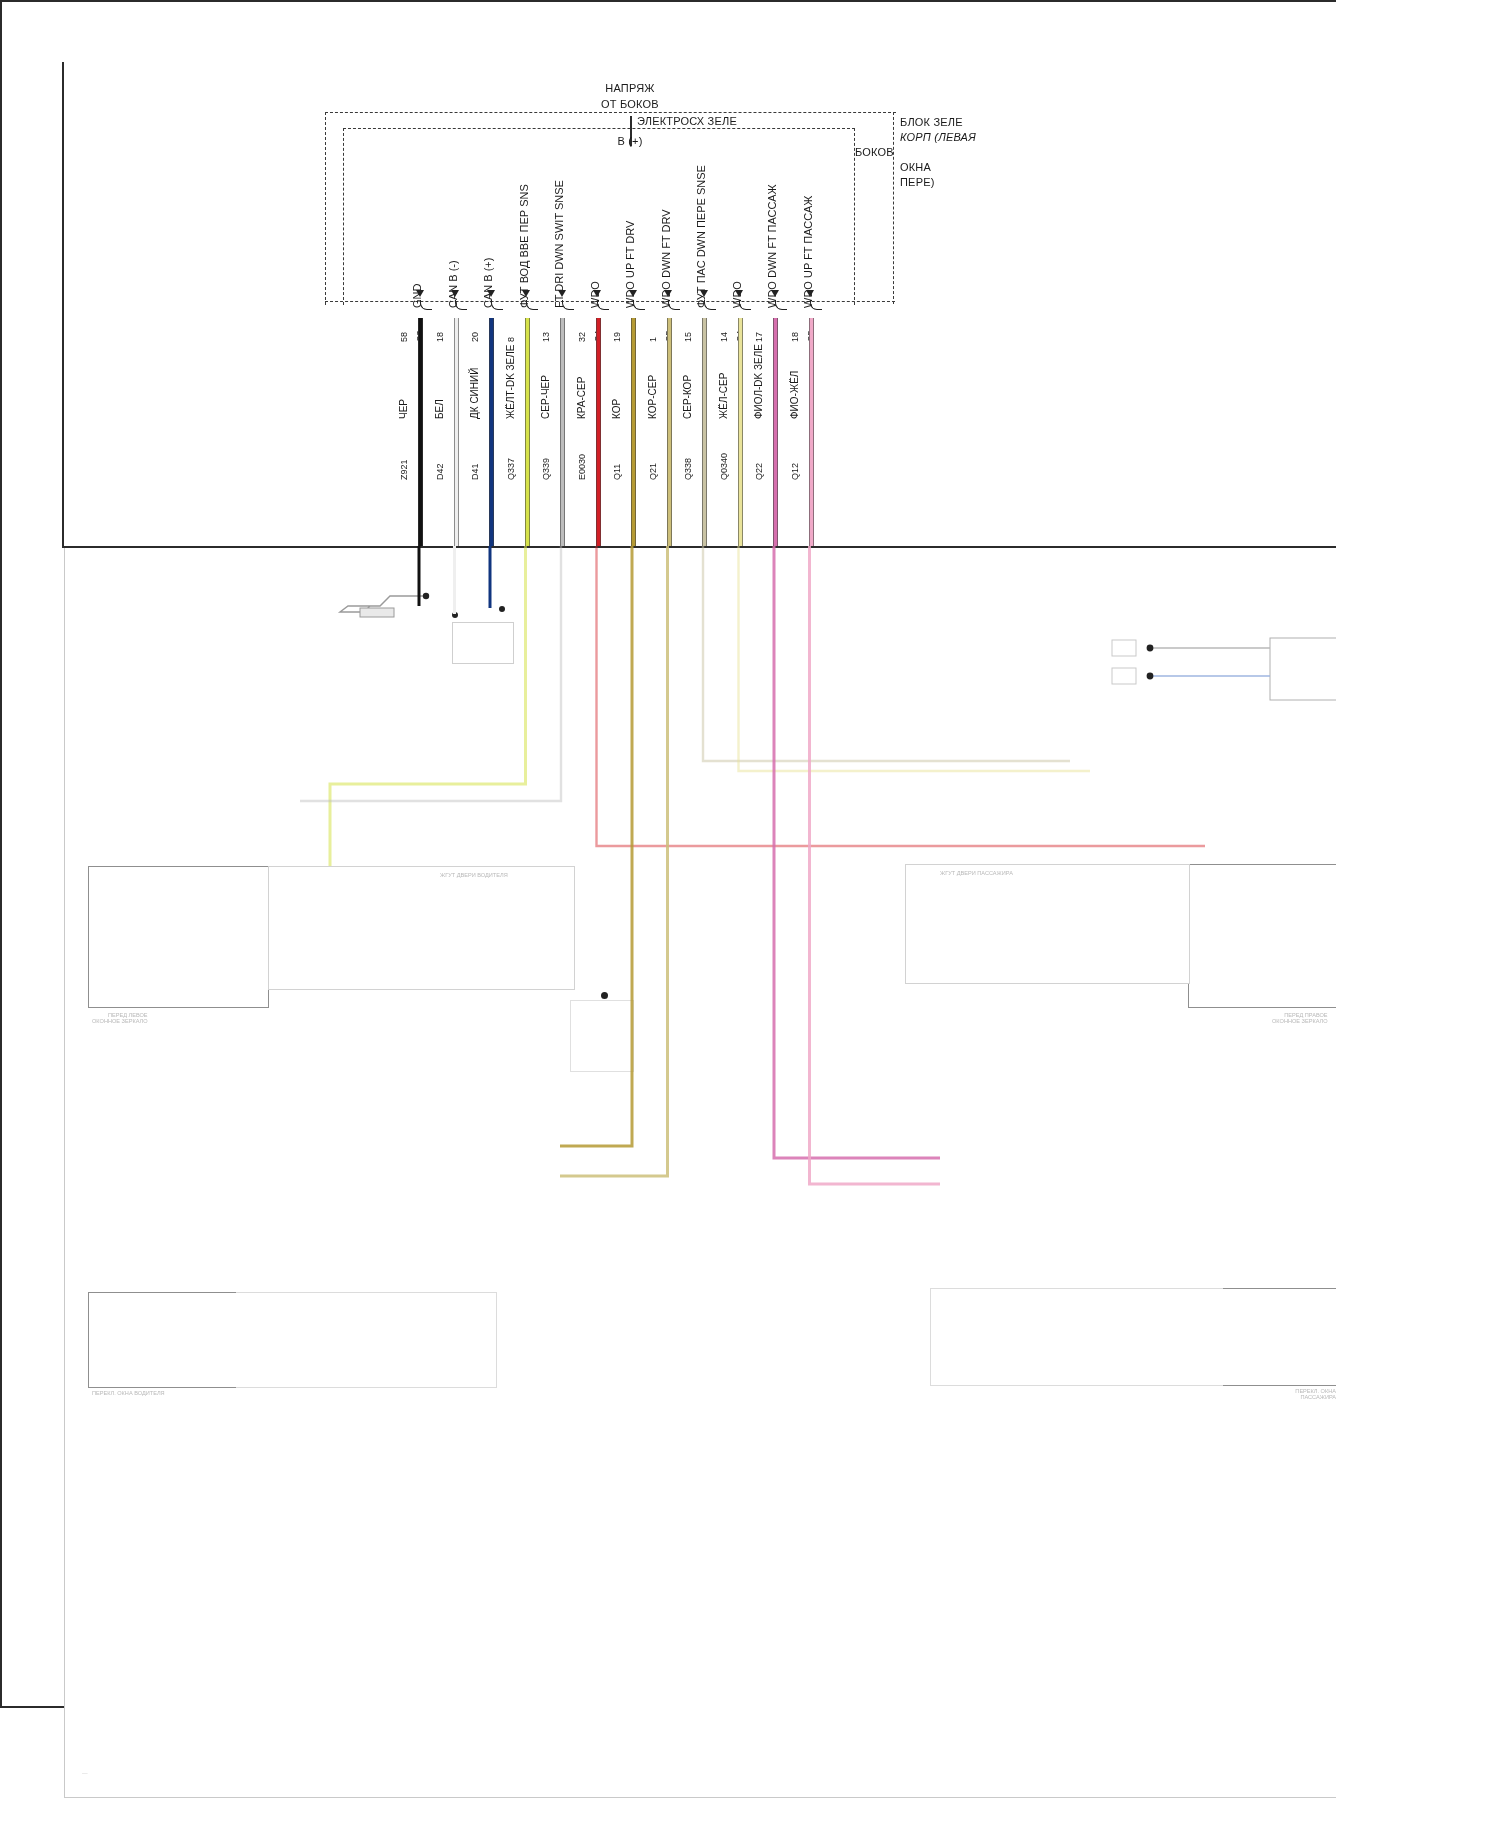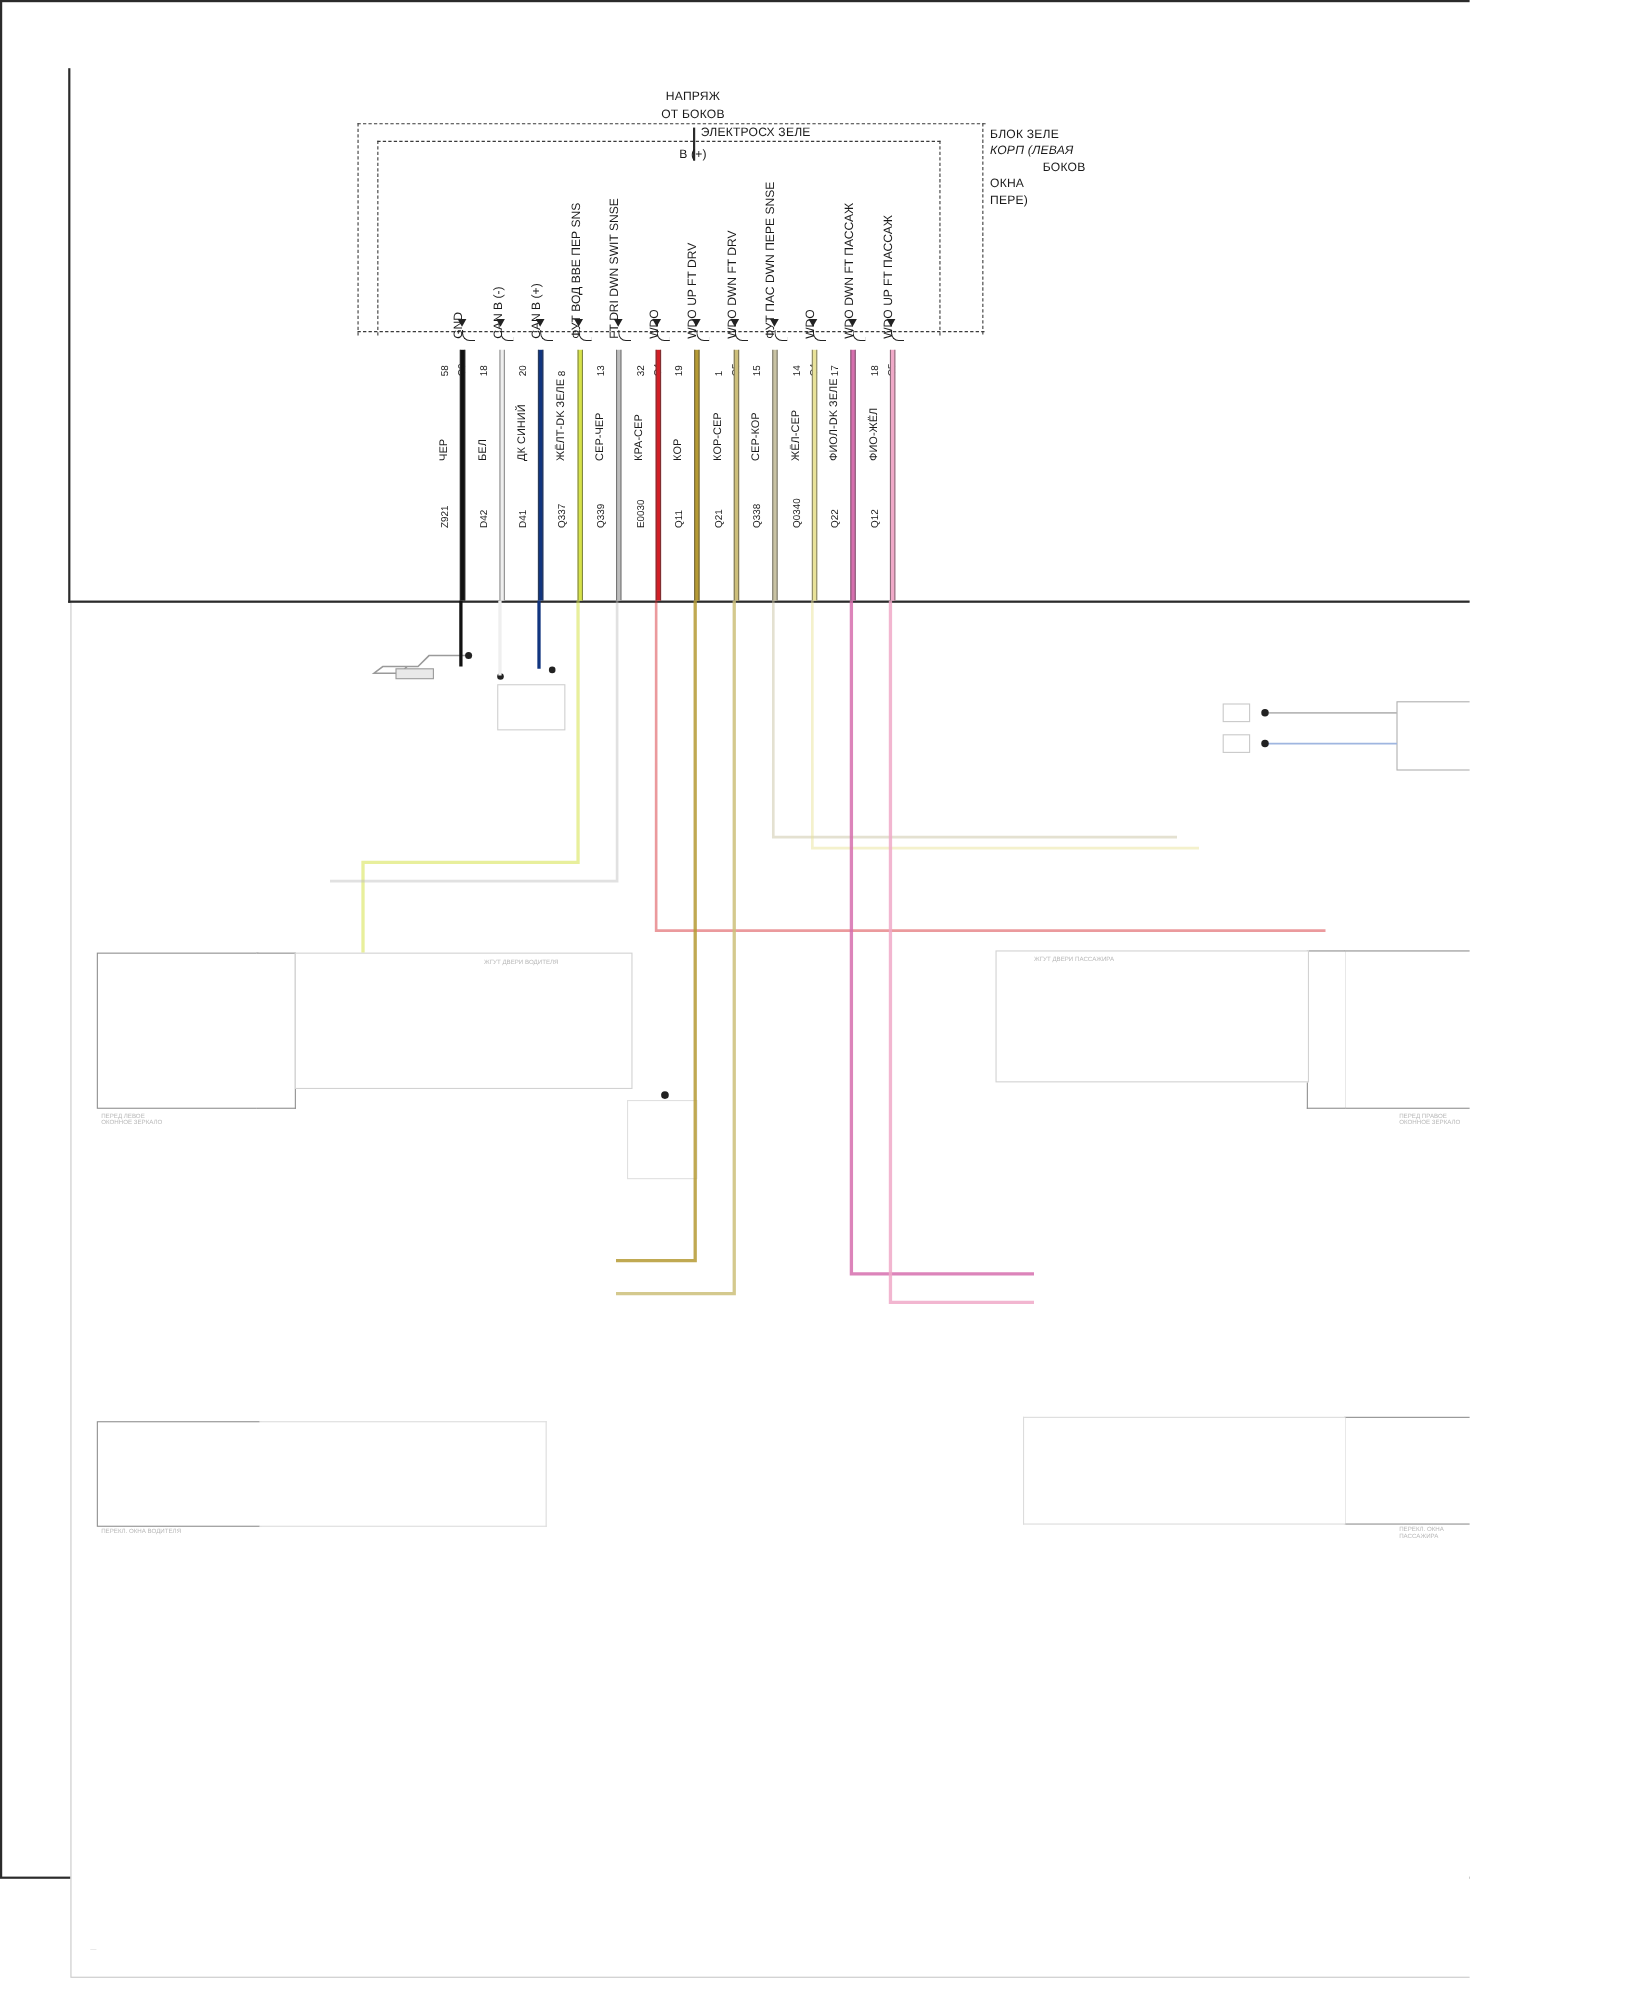--- a/index.html
+++ b/index.html
@@ -1,17 +1,17 @@
 <!DOCTYPE html>
 <html><head>
 <meta charset="utf-8">
 <style>
   html,body{margin:0;padding:0;background:#ffffff;}
   body{font-family:"Liberation Sans",sans-serif;}
-  #page{position:relative;width:1336px;height:1828px;background:#ffffff;overflow:hidden;}
+  #page{position:relative;width:1336px;height:1828px;background:#ffffff;overflow:hidden;text-align:right;}
   .frame-outer{left:60px;top:62px;width:1382px;height:1704px;border:2px solid #2b2b2b;background:#fff;}
   .frame-inner{position:absolute;left:64px;top:546px;width:1374px;height:1250px;border:1px solid #c9c9c9;background:#fff;}
 
   .vline{position:absolute;background:#2b2b2b;}
   .hline{position:absolute;background:#2b2b2b;}
 
   
   .dash-box{position:absolute;border-style:dashed;border-color:#3a3a3a;border-width:1.4px;}
 
   
@@ -63,21 +63,21 @@
 
   <div class="dash-box" style="left:325px;top:112px;width:570px;height:192px;border-right:none;border-bottom:none;"></div>
   <div class="dash-box" style="left:893px;top:112px;width:2px;height:192px;border-left-width:1.4px;border-top:none;border-right:none;border-bottom:none;"></div>
 
   <div class="dash-box" style="left:343px;top:128px;width:510px;height:176px;border-bottom:none;"></div>
 
   <div class="dash-box" style="left:325px;top:301px;width:570px;height:2px;border-width:1.4px 0 0 0;"></div>
 
   <div class="t" style="left:900px;top:116px;">БЛОК ЗЕЛЕ</div>
   <div class="t" style="left:900px;top:131px;font-style:italic;">КОРП (ЛЕВАЯ</div>
-  <div class="t" style="left:948px;top:146px;">БОКОВ</div>
+  <div class="t" style="left:855px;top:146px;">БОКОВ</div>
   <div class="t" style="left:900px;top:161px;">ОКНА</div>
   <div class="t" style="left:900px;top:176px;">ПЕРЕ)</div>
 
   <div id="pin-layer">
       <div class="vtxt" style="left: 423px; top: 296px;">GND</div>
       <div class="vline" style="left: 419px; top: 303px; width: 1.4px; background: rgb(34, 34, 34);"></div>
       <div class="arrow" style="left: 415.7px; top: 290px;"></div>
       <div class="pinhook" style="left: 419.5px; top: 300px;"></div>
       <div class="vtxt tiny" style="left: 409px; top: 332px;">58</div>
       <div class="vtxt tiny" style="left: 425px; top: 332px;">C3</div>

